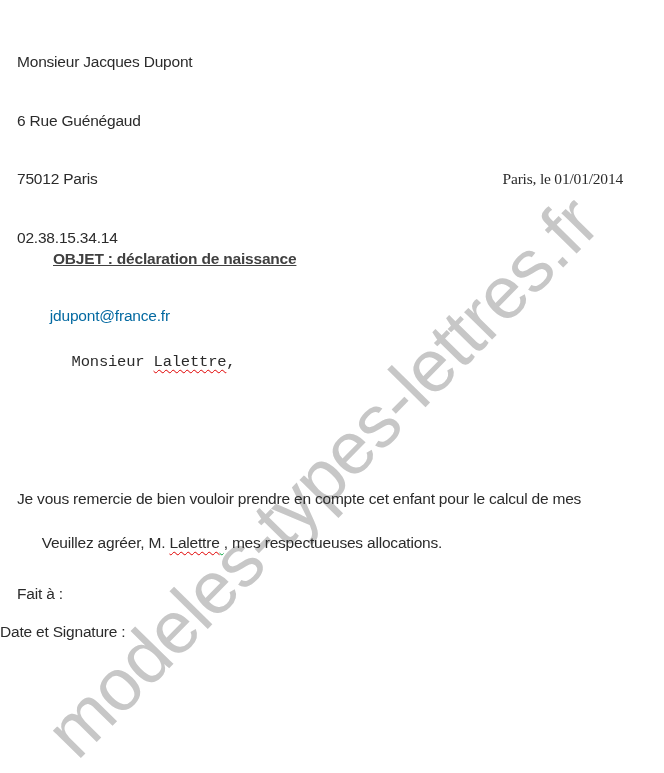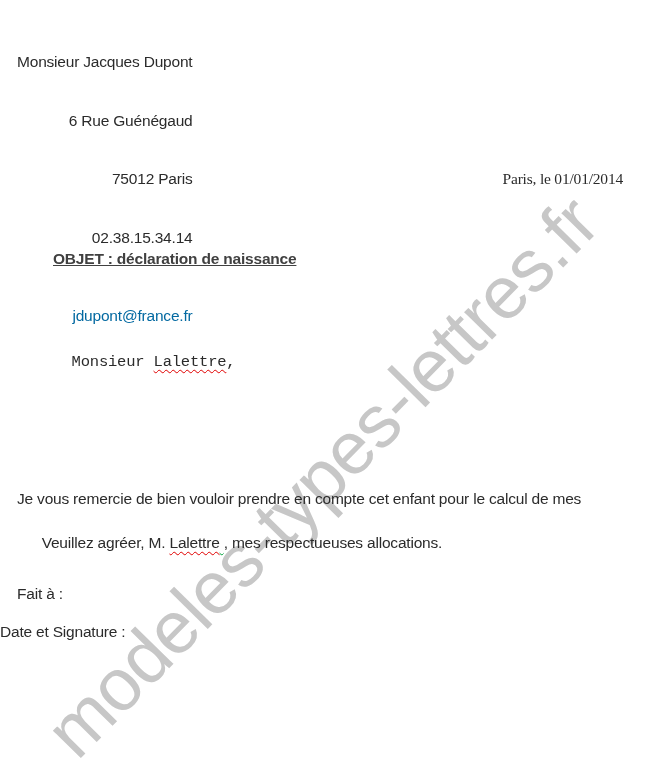--- a/index.html
+++ b/index.html
@@ -22,21 +22,21 @@
     transform: translate(-50%, -50%) rotate(-45.5deg);
     white-space: nowrap;
     font-size: 74px;
     line-height: 1;
     color: #c7c7c7;
     letter-spacing: -1px;
     z-index: 0;
     user-select: none;
   }
   .content { position: absolute; inset: 0; z-index: 1; }
-  .block { position: absolute; white-space: pre-wrap; text-align: right; }
+  .block { position: absolute; white-space: pre-wrap; }
   .sender { left: 17px; top: 13px; line-height: 19.5px; }
   .sender div { white-space: pre-wrap; }
   .email-link { color: #0369a1; cursor: pointer; }
   .date-line { left: 0; right: 41px; top: 167px; text-align: right; line-height: 23px; font-family: Liberation Serif, serif; }
   .subject-line { left: 53px; top: 247px; line-height: 23px; font-weight: bold; color: #404040; text-decoration: underline; }
   .salutation { left: 17px; top: 328px; line-height: 23px; font-family: Liberation Mono, monospace; }
   .para1 { left: 17px; top: 375px; line-height: 23px; }
   .para2 { left: 17px; top: 441px; line-height: 23px; }
   .closing { left: 17px; top: 508px; line-height: 23px; }
   .fait-a { left: 17px; top: 582px; line-height: 23px; }

